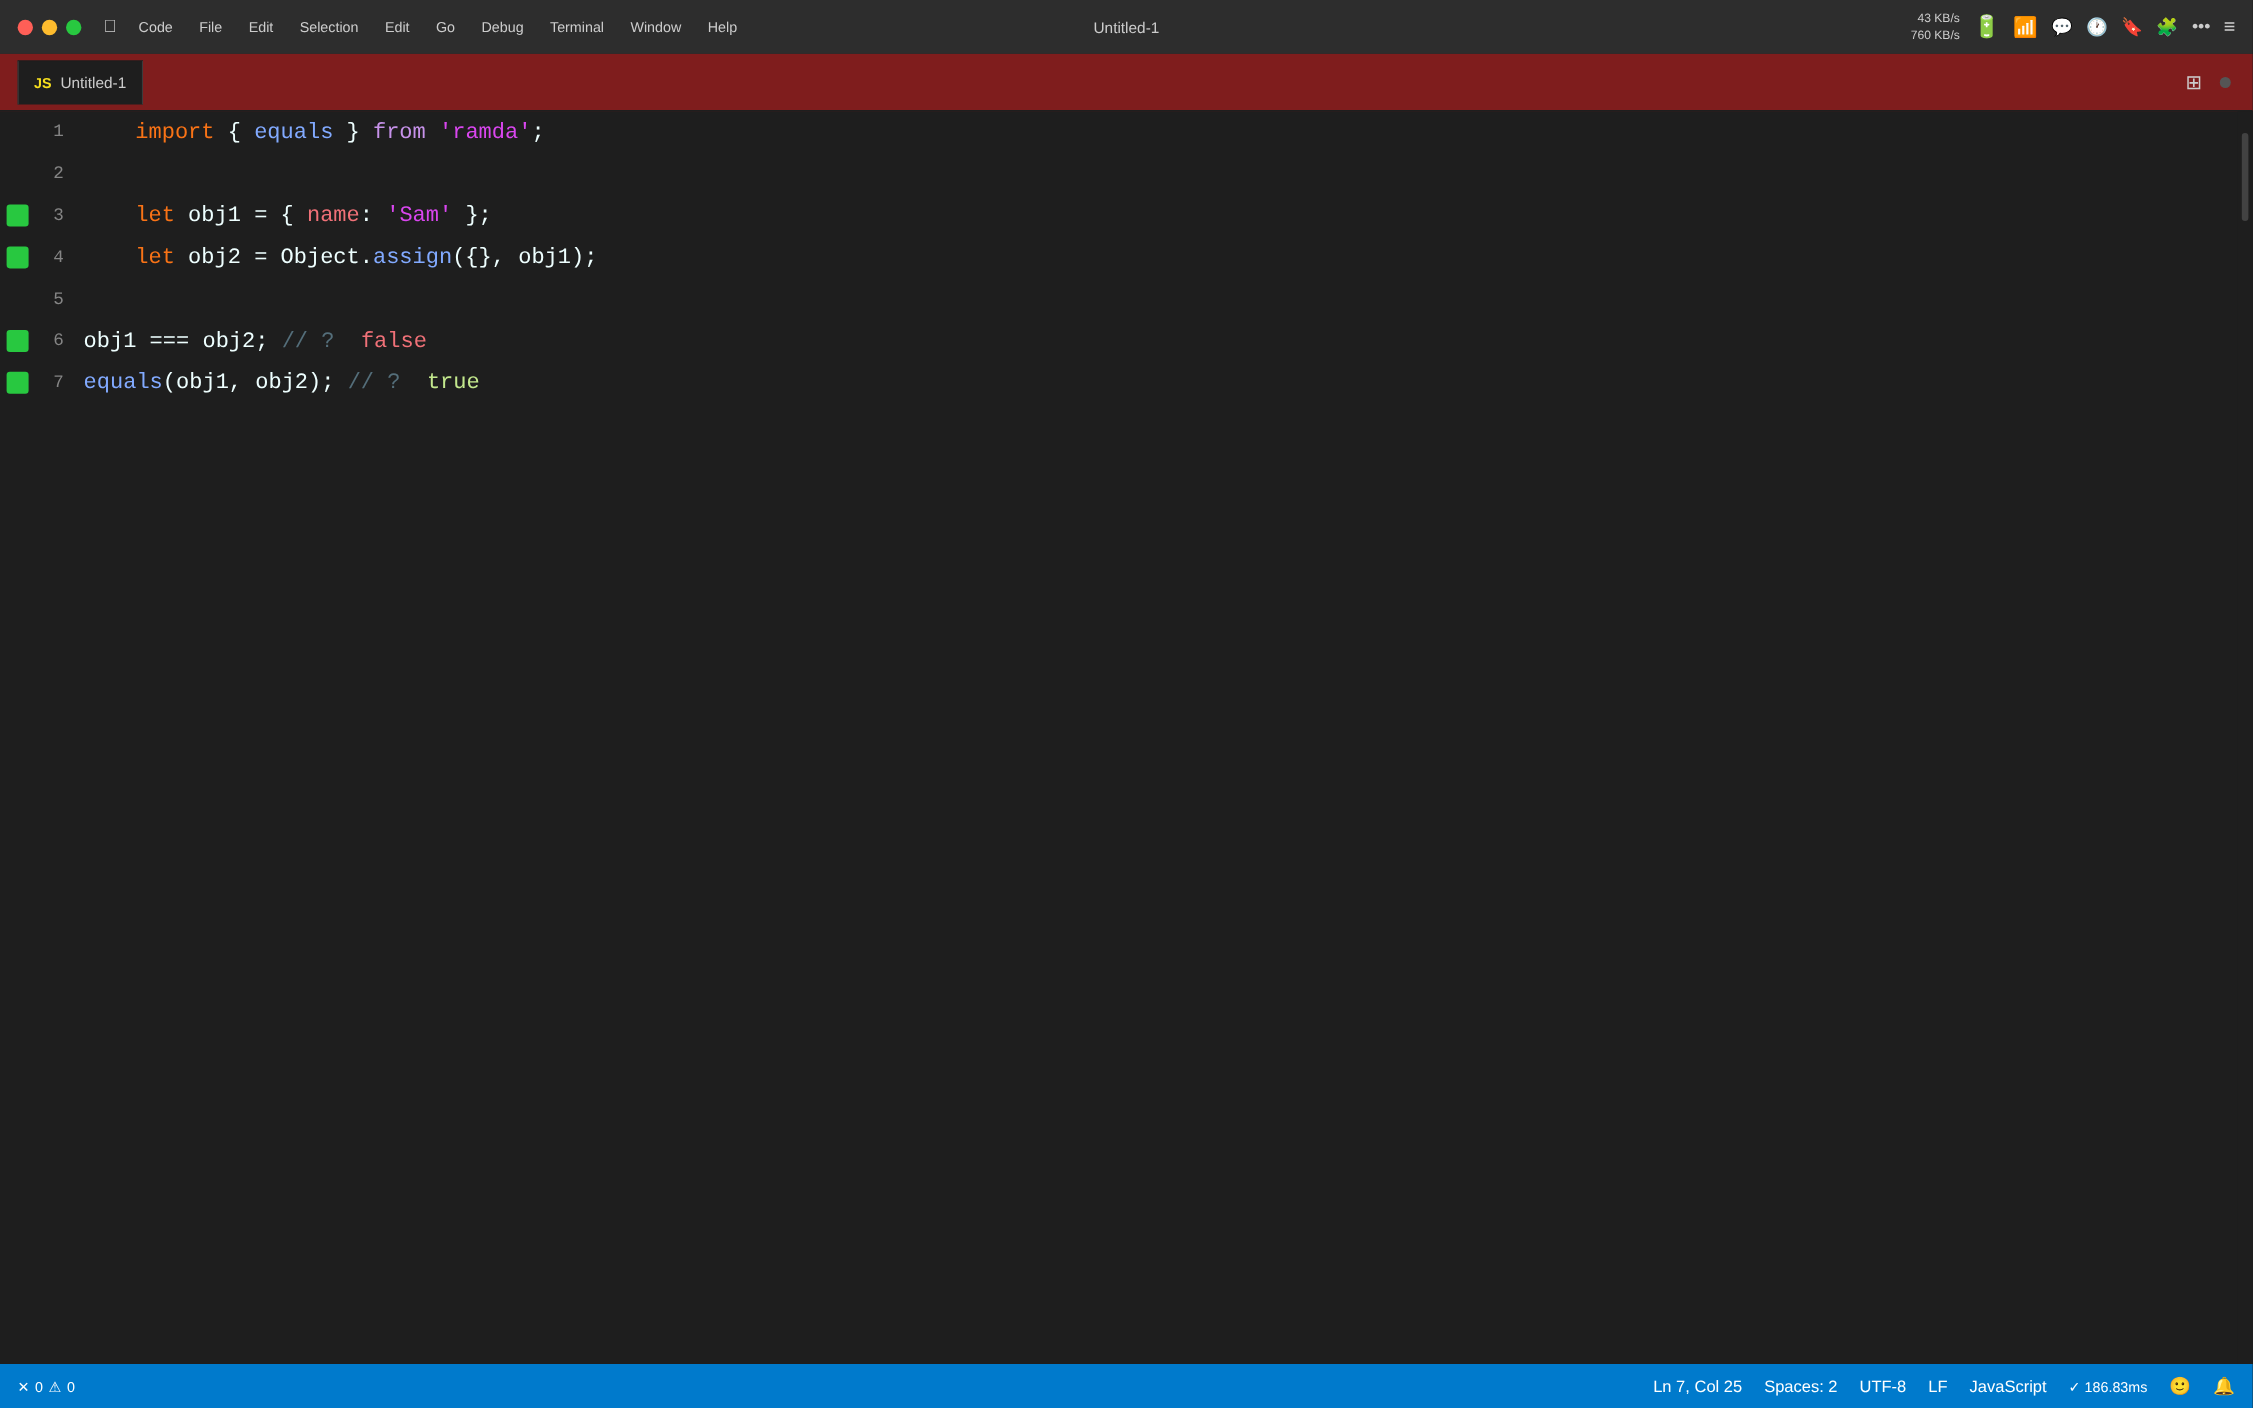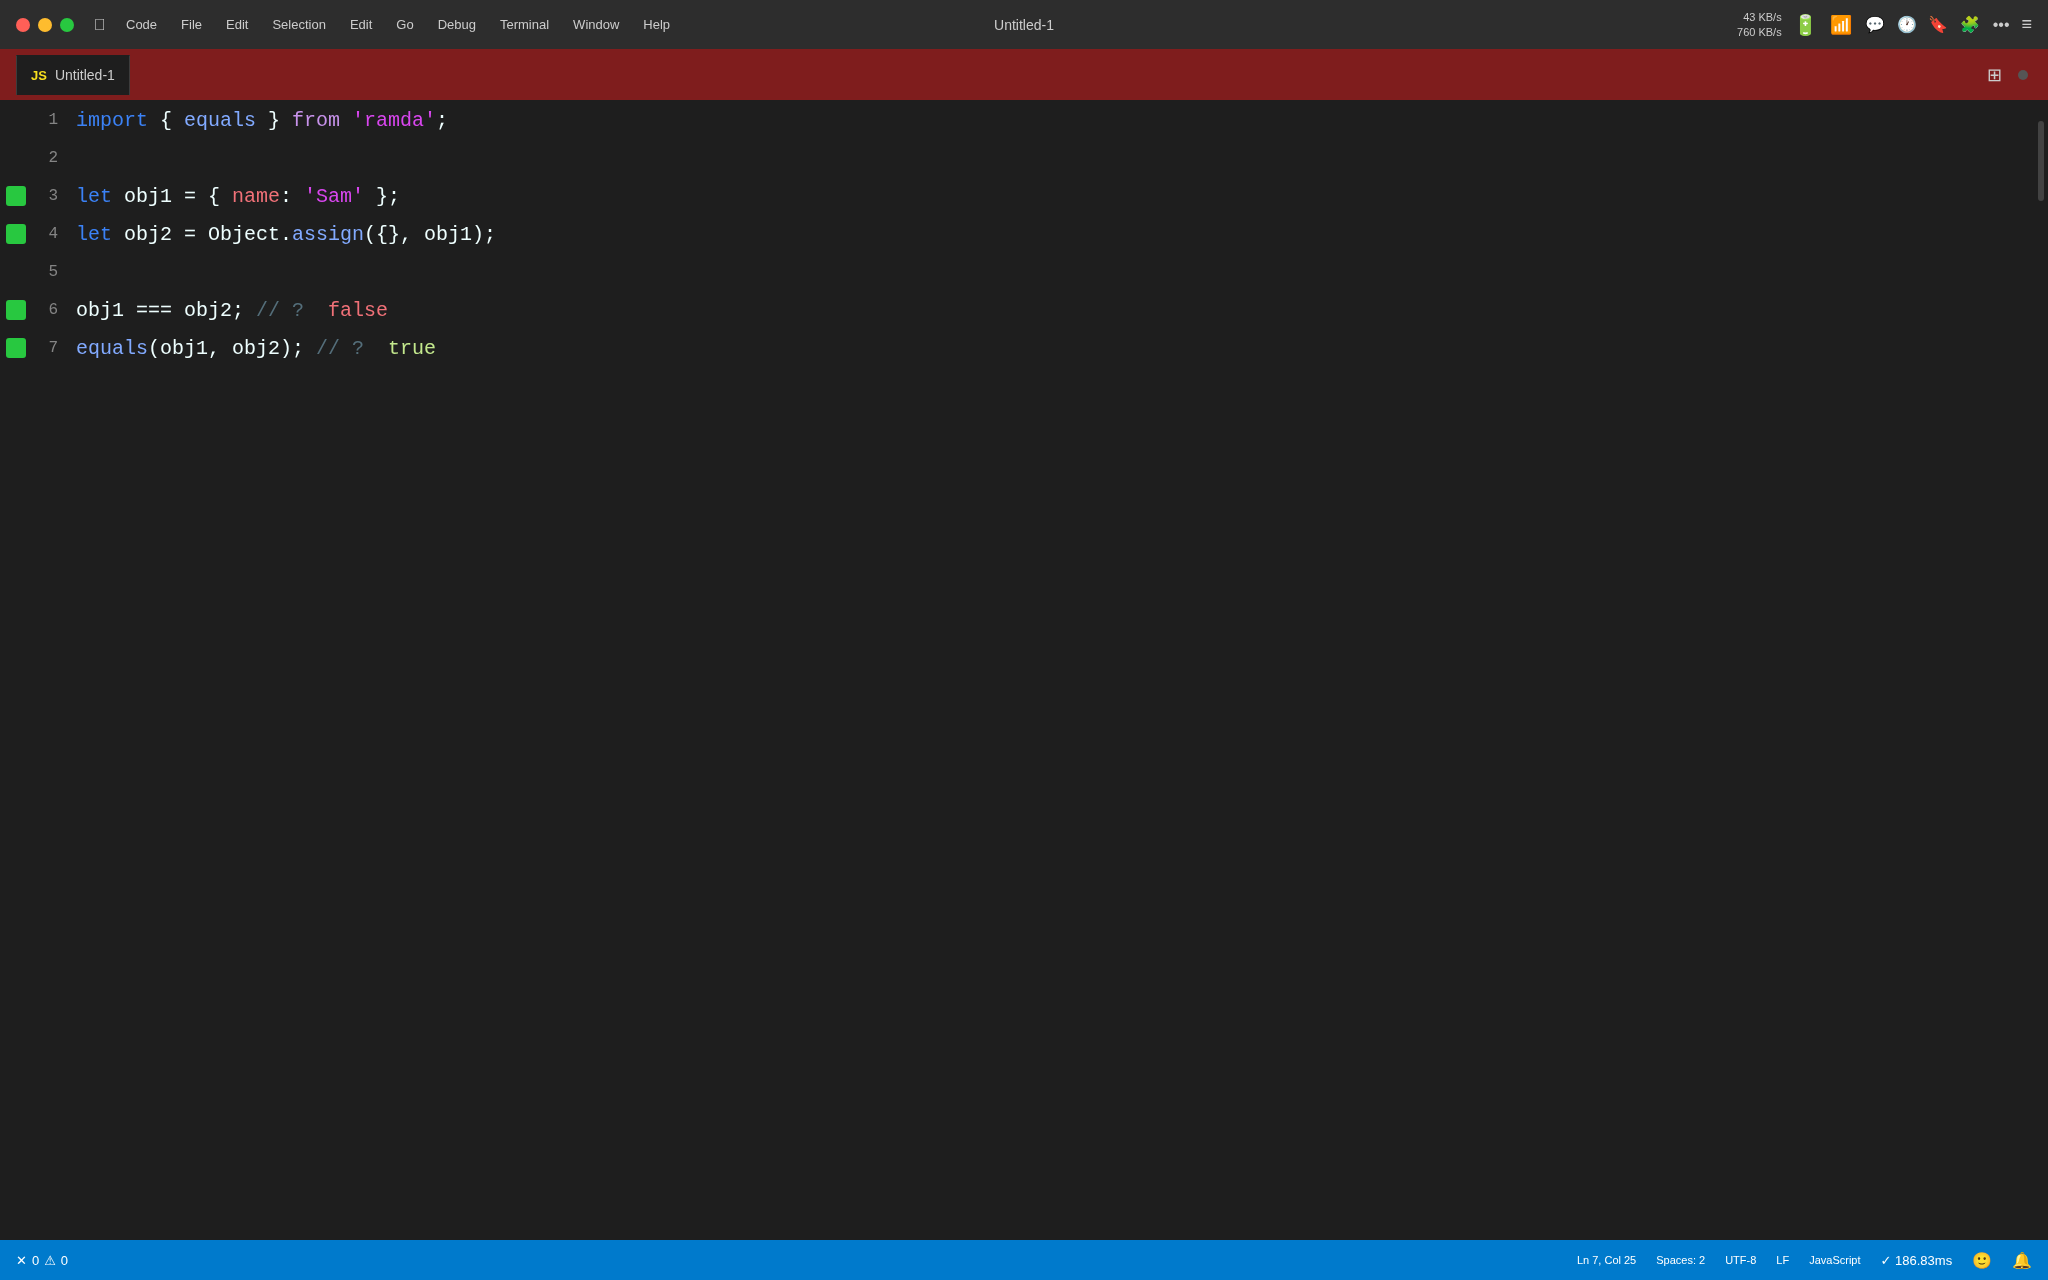--- a/index.html
+++ b/index.html
@@ -196,21 +196,21 @@
     .code-line {
       height: 38px;
       display: flex;
       align-items: center;
       font-family: 'Menlo', 'Monaco', 'Courier New', monospace;
       font-size: 20px;
       white-space: pre;
     }
 
     
-    .kw { color: #3b82f6; } 
+    .kw { color: #f97316; margin-left: 47px; } 
     .fn { color: #82aaff; } 
     .str { color: #d946ef; }
     .comment { color: #546e7a; }
     .result-false { color: #f07178; }
     .result-true { color: #c3e88d; }
     .plain { color: #eeffff; }
     .from-kw { color: #c792ea; }
     .prop { color: #f07178; }
 
     
@@ -257,21 +257,21 @@
 
     .status-right {
       margin-left: auto;
       display: flex;
       align-items: center;
       gap: 20px;
     }
 
     .status-right-item {
       color: white;
-      font-size: 11px;
+      font-size: 15px;
     }
 
     .status-check {
       color: white;
       font-size: 13px;
     }
 
     
     .net-stats {
       display: flex;

